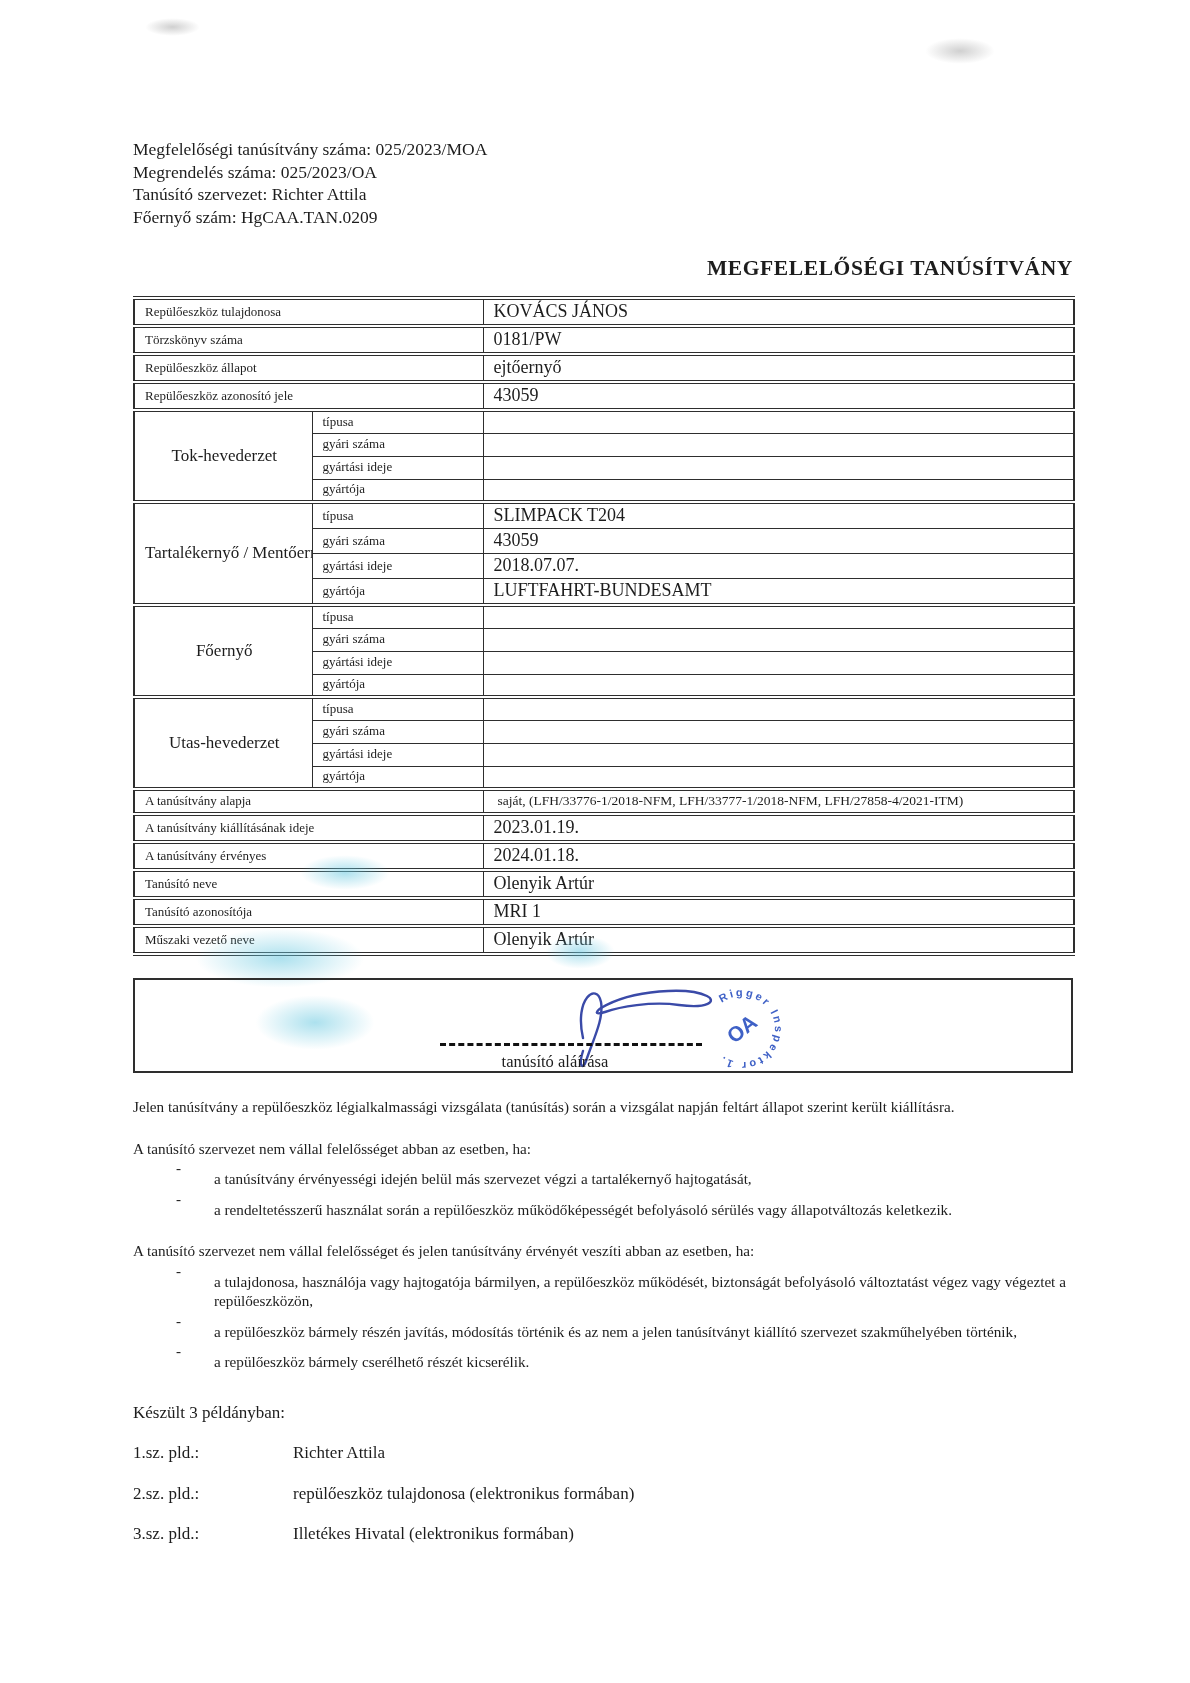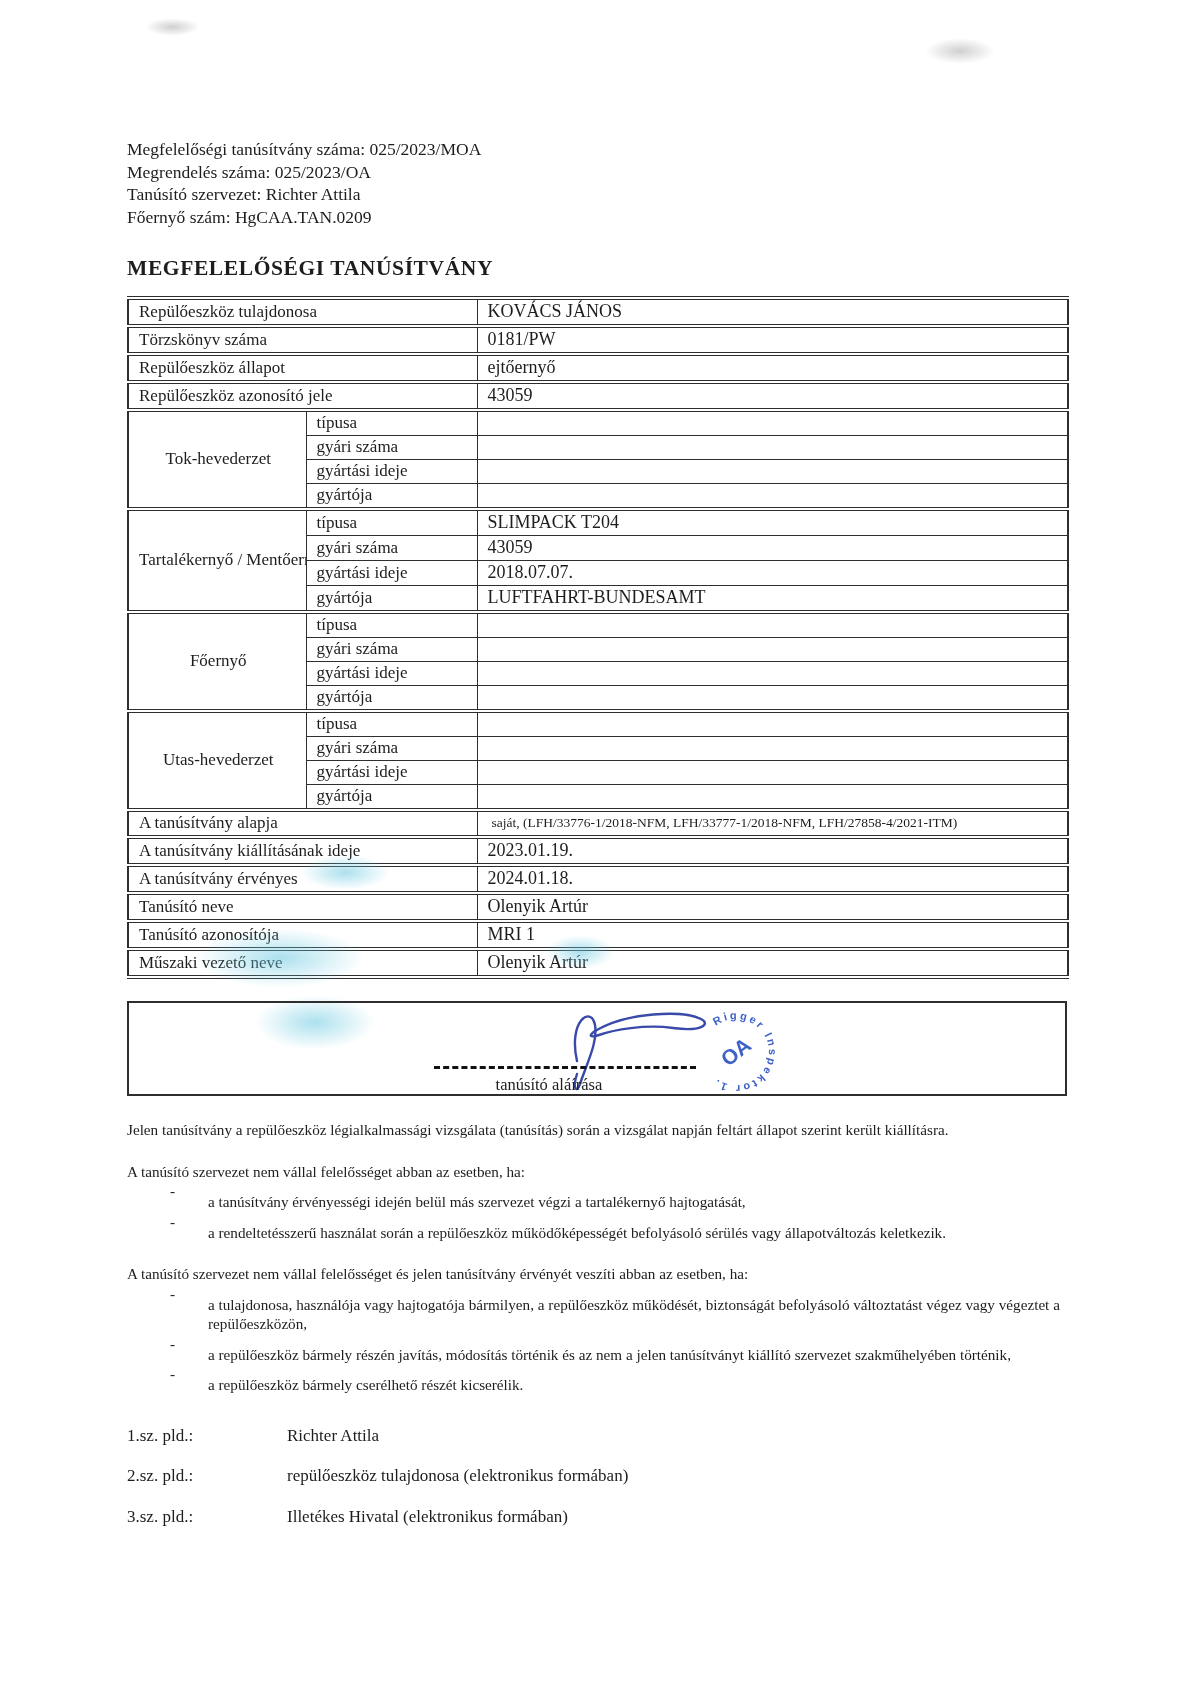--- a/index.html
+++ b/index.html
@@ -11,48 +11,49 @@
   }
   *{box-sizing:border-box;margin:0;padding:0;}
   html,body{background:#e8e8e8;}
   body{font-family:"Liberation Serif", serif;color:var(--text);}
   .page{
     position:relative;
     width:1190px;height:1683px;
     margin:0 auto;
     background:var(--paper);
     overflow:hidden;
+    padding-left:6px;
   }
   .content{margin-left:127px;width:940px;}
 
   
   .doc-header{padding-top:138px;font-size:17.5px;line-height:22.5px;}
   .doc-header .hline span{white-space:pre;}
 
   
   .doc-title{
-    margin-top:28px;text-align:left;
+    margin-top:28px;text-align:right;
     font-size:21.5px;font-weight:bold;letter-spacing:.6px;
   }
 
   
   table.cert{
     margin-top:15px;width:940px;
     border-collapse:collapse;table-layout:fixed;
     font-size:17px;
   }
   table.cert{border:2px solid var(--table-line);border-bottom:4px double var(--table-line);}
   table.cert td{
     border:1px solid var(--table-line);
     padding:1px 8px 2px 10px;
     vertical-align:middle;
     overflow:hidden;white-space:nowrap;
   }
   tr.sec>td{border-top:4px double var(--table-line);}
-  td.lbl{font-size:17px;}
+  td.lbl{font-size:13px;}
   td.val{font-size:18px;padding-left:11px;}
   td.val.small{font-size:13.5px;padding-left:14px;}
   td.group-label{text-align:center;white-space:pre-line;line-height:20px;}
   tr.toprow{height:26px;}
   tr.subrow{height:23px;}
   tr.botrow{height:25px;}
 
   
   .sig-box{
     position:relative;margin-top:22px;
@@ -287,20 +288,21 @@
           <span class="btext">a repülőeszköz bármely részén javítás, módosítás történik és az nem a jelen tanúsítványt kiállító szervezet szakműhelyében történik,</span>
         </div>
         <div class="bullet">
           <span class="dash">-</span>
           <span class="btext">a repülőeszköz bármely cserélhető részét kicserélik.</span>
         </div>
       </div>
     </div>
 
     <div class="copies">
+      <div>Készült 3 példányban:</div>
       <div class="crow">
         <span class="clabel">1.sz. pld.:</span>
         <span class="cvalue">Richter Attila</span>
       </div>
       <div class="crow">
         <span class="clabel">2.sz. pld.:</span>
         <span class="cvalue">repülőeszköz tulajdonosa (elektronikus formában)</span>
       </div>
       <div class="crow">
         <span class="clabel">3.sz. pld.:</span>

